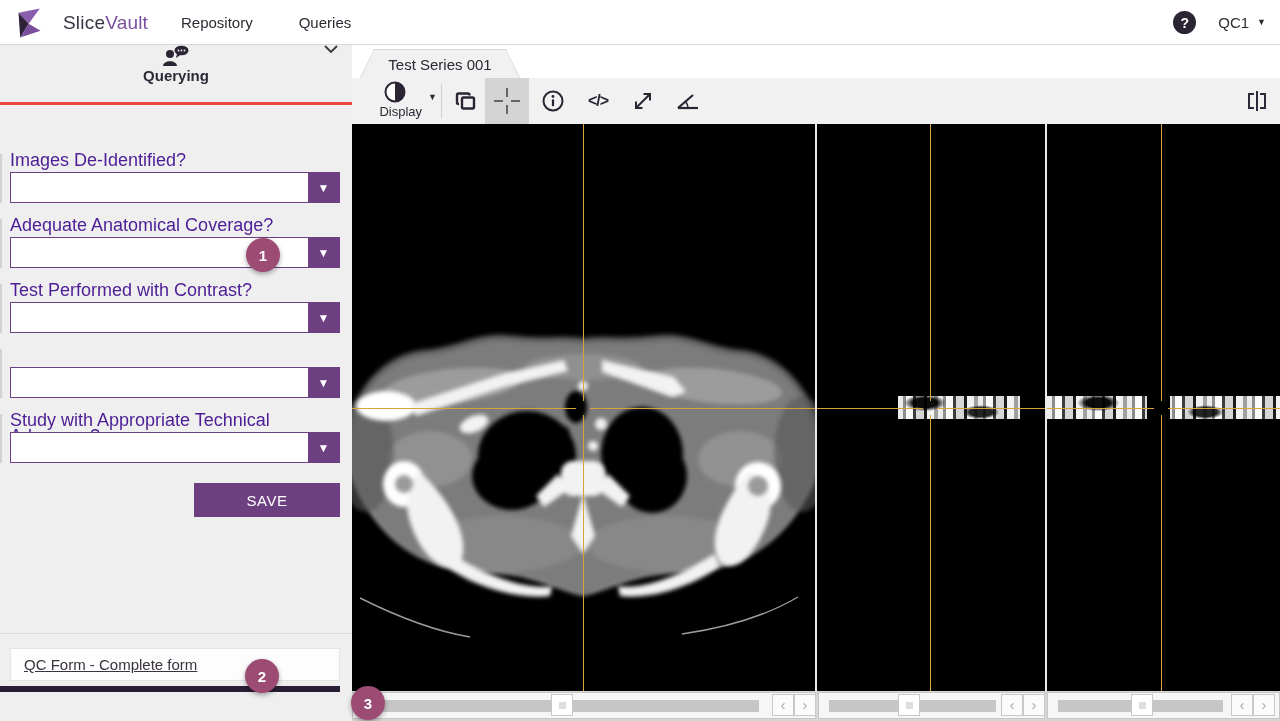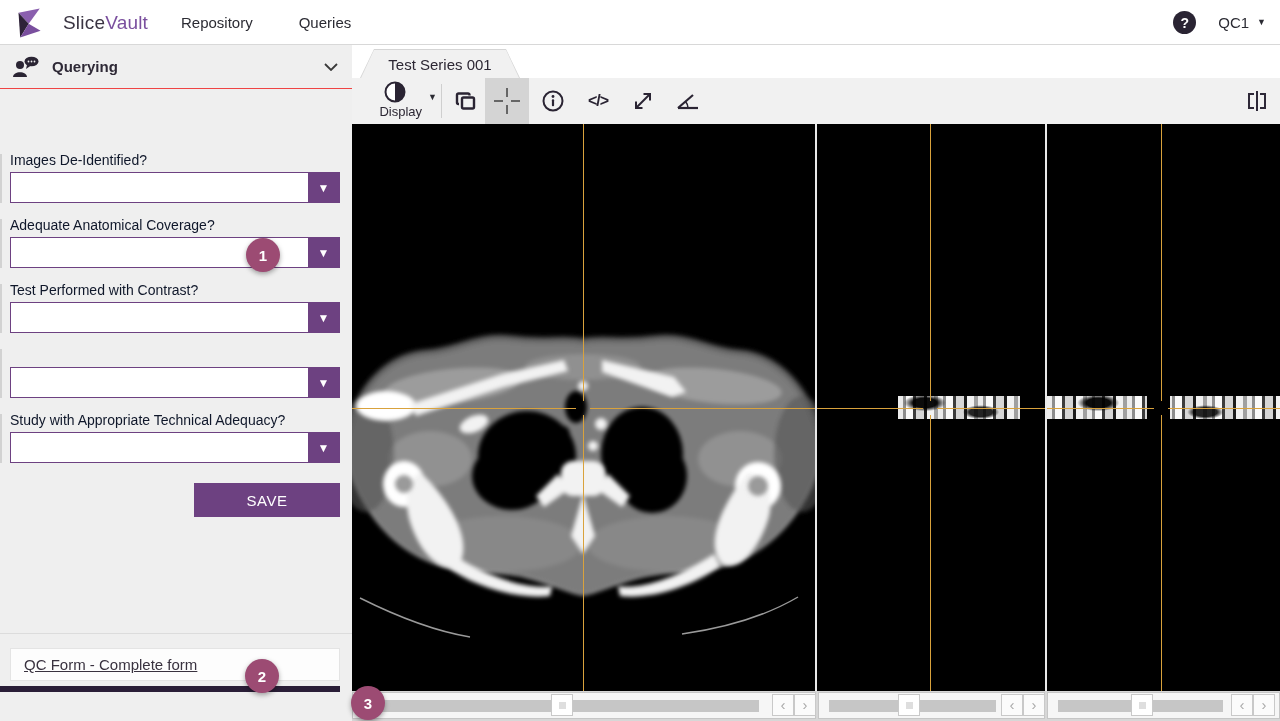--- a/index.html
+++ b/index.html
@@ -22,29 +22,29 @@
   .hdr-right{position:absolute;right:14px;top:0;height:45px;display:flex;align-items:center;gap:22px;}
   .help-btn{width:23px;height:23px;border-radius:50%;background:var(--ink,#2a2433);color:#fff;font-size:14px;font-weight:700;display:flex;align-items:center;justify-content:center;cursor:pointer;}
   .user-menu{display:flex;align-items:center;gap:8px;cursor:pointer;}
   .user-label{font-size:15px;color:#2b2b33;}
   .caret-down{font-size:9px;color:#2b2b33;line-height:1;}
 
   
   .sidebar{position:absolute;left:0;top:45px;width:352px;height:676px;background:#efefef;z-index:5;}
   .side-row{position:absolute;left:0;width:352px;display:flex;align-items:center;cursor:pointer;}
   .side-row .chev{position:absolute;right:14px;}
-  .row-querying{top:0;height:44px;border-bottom:1px solid #ef4444;}
+  .row-querying{top:0;height:60px;border-bottom:3px solid #ef4444;flex-direction:column;}
   .row-qcform{top:45px;height:47px;}
   .side-ico{margin-left:12px;margin-right:12px;display:flex;align-items:center;}
   .side-label{font-size:15px;font-weight:700;color:#2e2936;}
 
   .field-group{position:absolute;left:10px;width:330px;height:51px;}
   .fg1{top:107px;} .fg2{top:172px;} .fg3{top:237px;} .fg4{top:302px;} .fg5{top:367px;}
   .field-tick{position:absolute;left:-10px;top:2px;width:2px;height:49px;background:#d2d2d2;}
-  .field-label{font-size:14px;color:#0f172a;height:20px;line-height:16px;}
+  .field-label{font-size:18px;color:#4c1d95;height:20px;line-height:16px;}
   .select{position:absolute;left:0;top:20px;width:330px;height:31px;background:#fff;border:1px solid var(--brand,#6d4181);display:flex;cursor:pointer;}
   .select-value{flex:1;font-size:14px;color:#333;line-height:29px;padding-left:8px;}
   .select-btn{width:31px;height:29px;background:var(--brand,#6d4181);display:flex;align-items:center;justify-content:center;}
   .select-btn .tri{color:#fff;font-size:12px;line-height:1;}
 
   .save-btn{position:absolute;left:194px;top:438px;width:146px;height:34px;background:var(--brand,#6d4181);color:#fff;border:none;font-size:15px;font-weight:400;letter-spacing:.5px;cursor:pointer;font-family:inherit;}
   .side-sep{position:absolute;left:0;top:588px;width:352px;height:1px;background:#dcdcdc;}
   .footer-box{position:absolute;left:10px;top:603px;width:330px;height:33px;background:#fdfdfd;border:1px solid #e4e4e4;display:flex;align-items:center;padding-left:13px;}
   .footer-text{font-size:15px;color:#39323f;text-decoration:underline;}
   .footer-bar{position:absolute;left:0;top:641px;width:340px;height:6px;background:var(--darkbar,#2a1e37);}

